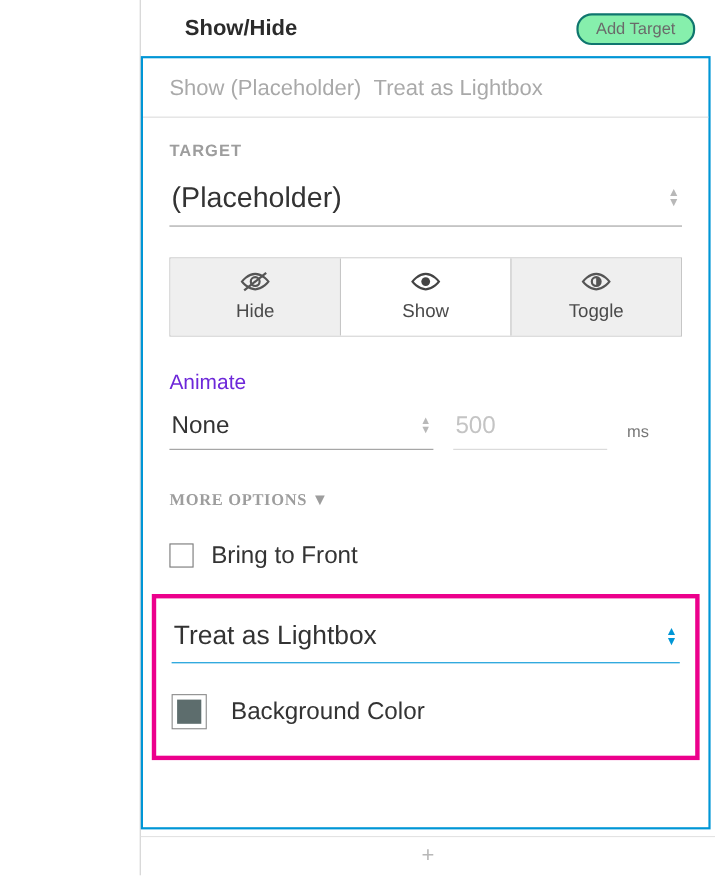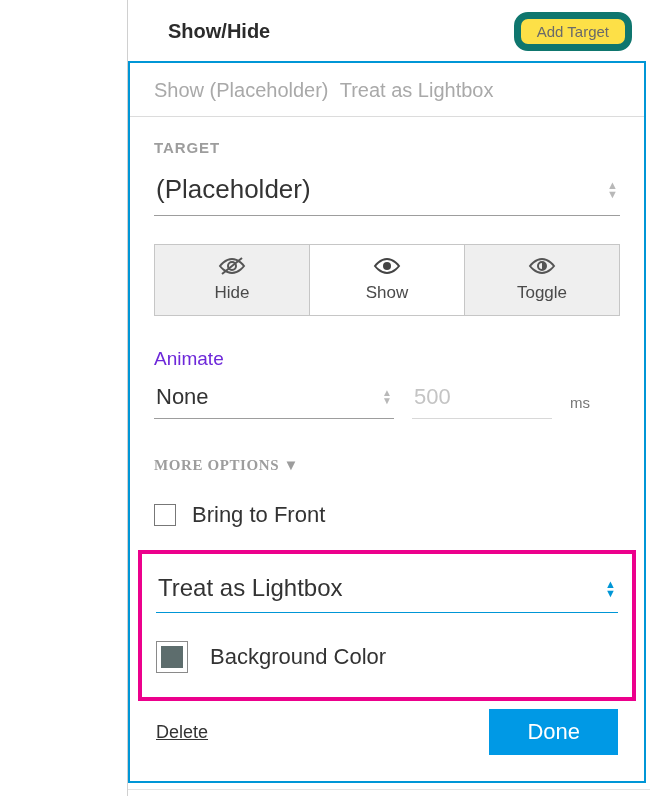--- a/index.html
+++ b/index.html
@@ -2,21 +2,21 @@
 <html><head>
 <meta charset="utf-8">
 <style>
   * { box-sizing: border-box; margin: 0; padding: 0; }
   html, body { width: 650px; height: 796px; font-family: -apple-system, Helvetica, Arial, sans-serif; background: #fff; color: #333; }
   .outer { display: flex; width: 650px; height: 796px; }
   .left-gutter { width: 128px; border-right: 1px solid #d0d0d0; }
   .panel { flex: 1; display: flex; flex-direction: column; }
   .header-row { display: flex; align-items: center; justify-content: space-between; padding: 12px 18px 10px 40px; }
   .header-title { font-size: 20px; font-weight: 700; color: #2b2b2b; }
-  .add-target-btn { border: 7px solid #0f766e; background: #fde047; color: #6a6a6a; border-radius: 14px; padding: 4px 16px; font-size: 15px; cursor: pointer; }
+  .add-target-btn { border: 2px solid #0f766e; background: #86efac; color: #6a6a6a; border-radius: 14px; padding: 4px 16px; font-size: 15px; cursor: pointer; }
   .blue-wrap { border: 2px solid #0096d6; border-bottom: 2px solid #0096d6; margin: 0 4px 6px 0; flex: 1; display: flex; flex-direction: column; justify-content: space-between; }
   .crumb-row { padding: 16px 24px 14px 24px; border-bottom: 1px solid #dcdcdc; font-size: 20px; color: #a9a9a9; }
   .body { padding: 22px 24px 10px 24px; flex: 1; position: relative; }
   .section-label { font-size: 15px; letter-spacing: 0.06em; font-weight: 700; color: #9d9d9d; margin-bottom: 12px; }
   .select-row { position: relative; border-bottom: 1px solid #9d9d9d; margin-bottom: 28px; }
   .select-value { font-size: 26px; color: #333; padding: 6px 30px 10px 2px; }
   .chevrons { position: absolute; right: 2px; top: 50%; transform: translateY(-60%); display: flex; flex-direction: column; font-size: 11px; line-height: 9px; color: #b8b8b8; }
   .visibility-group { display: flex; border: 1px solid #c6c6c6; margin-bottom: 32px; }
   .vis-btn { flex: 1; text-align: center; padding: 10px 4px 12px 4px; font-size: 17px; color: #4a4a4a; cursor: pointer; }
   .vis-btn.active { background: #fff; }
@@ -133,22 +133,18 @@
               </div>
           </div>
           <div class="bgcolor-row">
             <span class="color-chip-outer">
               <span class="color-chip-inner"></span>
             </span>
             <span>Background Color</span>
           </div>
         </div>
 
-        <div class="footer-row">
-          <span class="delete-link">Delete</span>
-          <button class="done-btn">Done</button>
-        </div>
       </div>
     </div>
 
     <div class="plus-row">+</div>
   </div>
 </div>
 
 </body></html>

